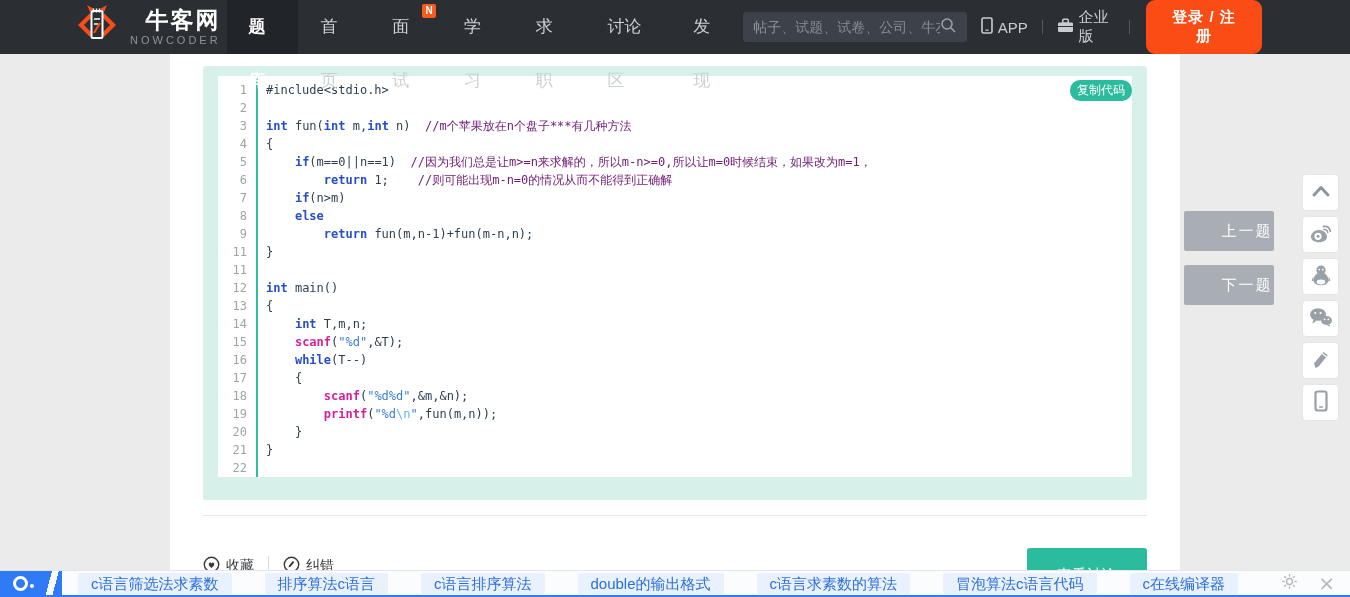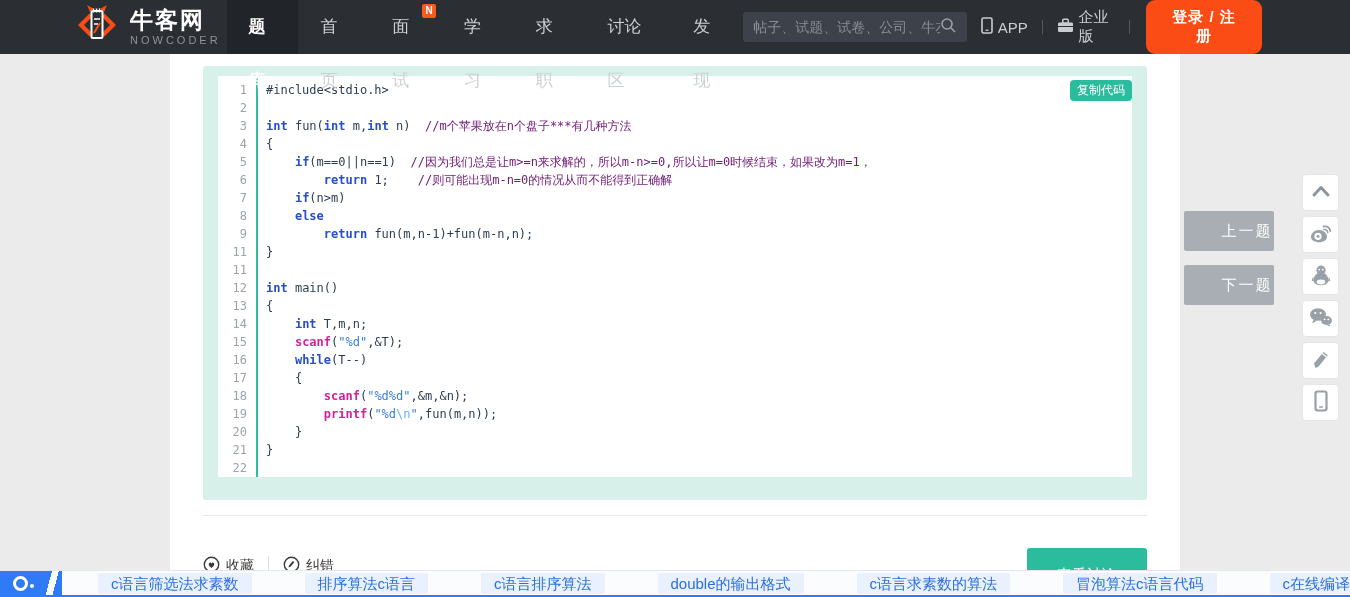--- a/index.html
+++ b/index.html
@@ -1,21 +1,21 @@
 <!DOCTYPE html>
 <html><head>
 <meta charset="utf-8">
 <style>
   * { margin:0; padding:0; box-sizing:border-box; }
   html,body { width:1350px; height:597px; overflow:hidden; }
   body { font-family:"Liberation Sans","DejaVu Sans",sans-serif; background:#ebebeb; position:relative; }
 
   
   .navbar { height:54px; background:#2b2e33; display:flex; align-items:center; position:relative; z-index:30; }
-  .brand { display:flex; align-items:center; margin-left:74px; cursor:pointer; }
+  .brand { display:flex; align-items:center; margin-left:74px; cursor:pointer;text-align:right; }
   .brand-text { margin-left:10px; display:flex; flex-direction:column; line-height:1; }
   .brand-title { color:#fff; font-size:23px; font-weight:bold; letter-spacing:2px; }
   .brand-sub { color:#8d939a; font-size:11px; letter-spacing:3px; margin-top:3px; }
   .main-nav { display:flex; height:54px; margin-left:6px; }
   .nav-item { position:relative; padding:0 22px; line-height:54px; font-size:17px; color:#ccd0d5; cursor:pointer; }
   .nav-item.active { background:#212428; color:#fff; font-weight:bold; }
   .nav-badge { position:absolute; top:4px; right:6px; background:#fa5a1e; color:#fff; font-size:10px; font-weight:bold; line-height:13px; width:14px; height:14px; text-align:center; border-radius:2px; }
   .nav-right { margin-left:auto; margin-right:88px; display:flex; align-items:center; }
   .searchbox { width:252px; height:30px; background:#3d4149; border-radius:3px; display:flex; align-items:center; padding:0 10px; }
   .searchbox input { flex:1; background:transparent; border:none; outline:none; color:#cdd1d6; font-size:14px; font-family:"Liberation Sans",sans-serif; }
@@ -31,42 +31,42 @@
   .gutter { width:40px; flex:none; border-right:2px solid #2fbf9f; padding:5px 9px 0 0; text-align:right; color:#9ba4ac; }
   .codelines { flex:1; padding:5px 0 0 8px; overflow:hidden; }
   .ln { height:18px; }
   .cl { height:18px; white-space:pre; color:#2c3e50; }
   .tk-k { color:#274ecb; font-weight:bold; }
   .tk-c { color:#701a75;text-align:right; }
   .tk-f { color:#d6219c; font-weight:bold; }
   .tk-s { color:#3b7dd8; }
   .tk-e { color:#64b5f6; }
   .tk-p { color:#2c3e50; }
-  .copy-btn { position:absolute; top:4px; right:0; background:#2bbc9e; color:#fff; font-size:12px; padding:2px 7px; border-radius:4px; border:none; cursor:pointer; }
+  .copy-btn { position:absolute; top:4px; right:0; background:#2bbc9e; color:#fff; font-size:12px; padding:2px 7px; border-radius:10px; border:none; cursor:pointer; }
   .divider { margin:15px 33px 0; border-top:1px solid #e9e9e9; }
   .actions { margin:32px 33px 0; display:flex; align-items:flex-start; }
   .act-left { display:flex; align-items:flex-start; margin-top:8px; }
   .act-item { display:flex; align-items:center; gap:6px; color:#3a3a3a; font-size:14px; cursor:pointer; }
   .act-sep { width:1px; height:14px; background:#ddd; margin:0 14px; }
   .discuss-btn { margin-left:auto; background:#2bbc9e; color:#fff; font-size:14px; padding:18px 30px; border-radius:3px; border:none; cursor:pointer; letter-spacing:1px; }
 
   
   .qnav-btn { position:absolute; left:1184px; width:90px; height:40px; background:#a9aeb5; color:#fff; font-size:15px; letter-spacing:2px; display:flex; align-items:center; justify-content:center; border-radius:2px; cursor:pointer; z-index:5;padding-left:36px; }
   .qnav-prev { top:211px; }
   .qnav-next { top:265px; }
   .side-stack { position:absolute; left:1302px; top:174px; display:flex; flex-direction:column; gap:5px; z-index:5; }
   .side-btn { width:37px; height:37px; background:#fff; border:1px solid #e6e6e6; border-radius:4px; display:flex; align-items:center; justify-content:center; cursor:pointer; }
 
   
   .footer { position:absolute; left:0; bottom:0; width:1350px; height:27px; background:#fbfcfd; border-top:1px solid #e3e6ea; border-bottom:2px solid #2f7af7; display:flex; align-items:center; z-index:40; }
   .f-logo { width:62px; height:100%; flex:none; background:linear-gradient(105deg,#2f7af7 0 76%,#fbfcfd 76% 86%,#2f7af7 86% 100%); display:flex; align-items:center; cursor:pointer; }
   .f-ring { width:15px; height:15px; border:3px solid #fff; border-radius:50%; margin-left:13px; }
   .f-dot { width:4px; height:4px; background:#fff; border-radius:50%; margin:6px 0 0 2px; }
   .f-links { display:flex; gap:33px; margin-left:16px; align-items:center; }
-  .flink { background:#e8f1fd; color:#2b6fdb; font-size:15px; line-height:21px; padding:0 13px; border-radius:2px; text-decoration:none; cursor:pointer; white-space:nowrap;margin-left:20px; }
+  .flink { background:#e8f1fd; color:#2b6fdb; font-size:15px; line-height:21px; padding:0 13px; border-radius:2px; text-decoration:none; cursor:pointer; white-space:nowrap; }
   .f-right { margin-left:auto; margin-right:15px; display:flex; align-items:center; gap:20px; }
   .f-close { color:#b7b7b7; font-size:20px; line-height:1; cursor:pointer; font-family:"DejaVu Sans",sans-serif; }
 </style>
 </head>
 <body>
 
 <div class="navbar">
   <div class="brand">
     <span>
       <svg width="46" height="42" viewBox="0 0 46 42">

